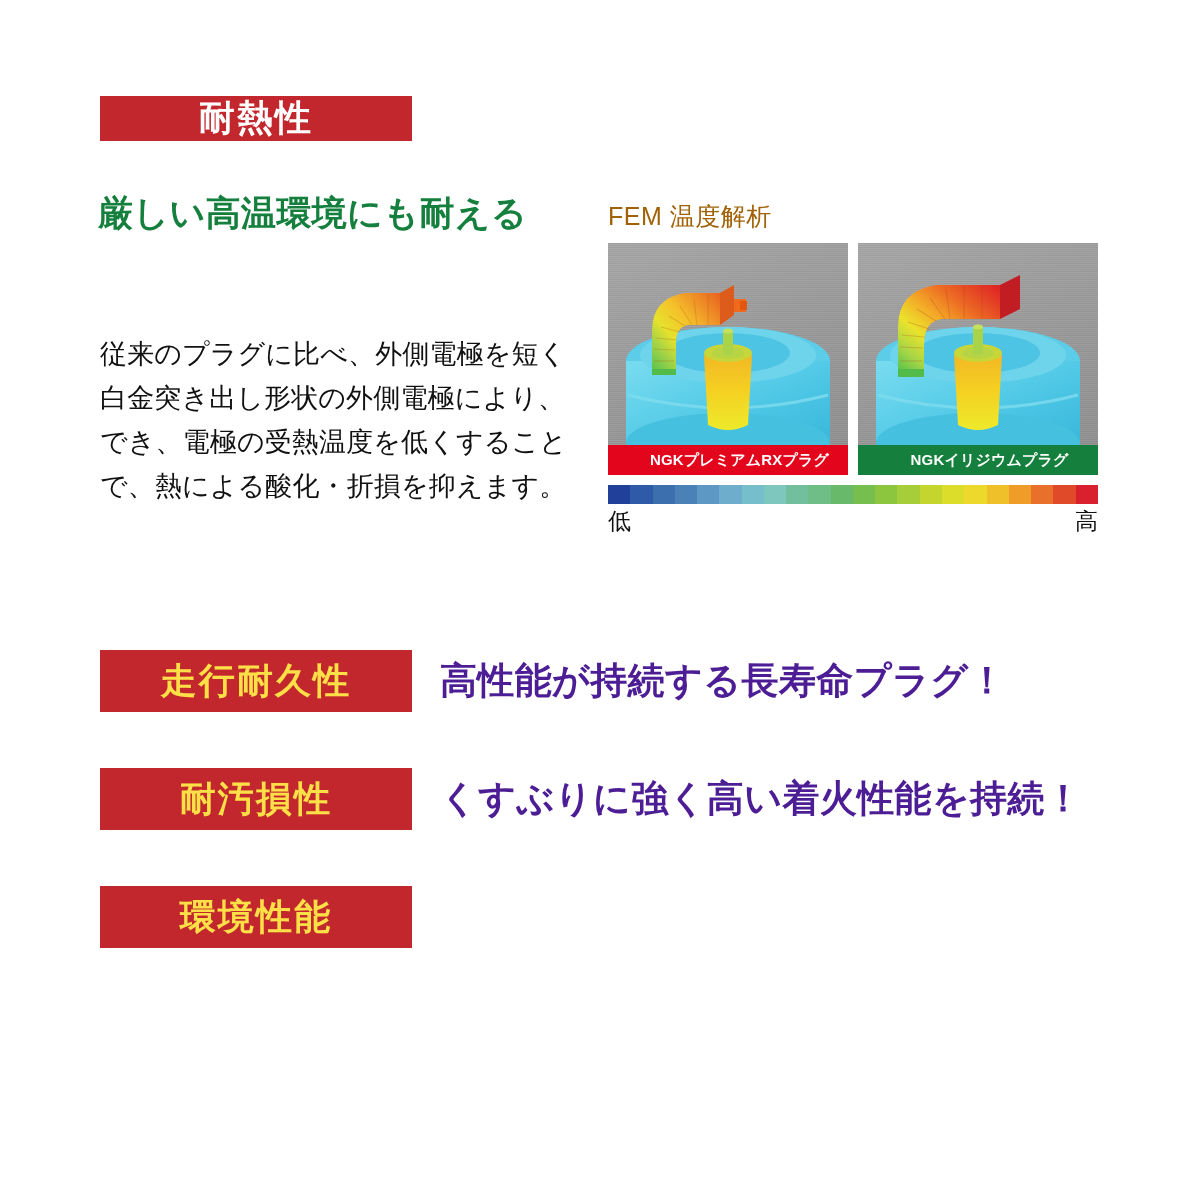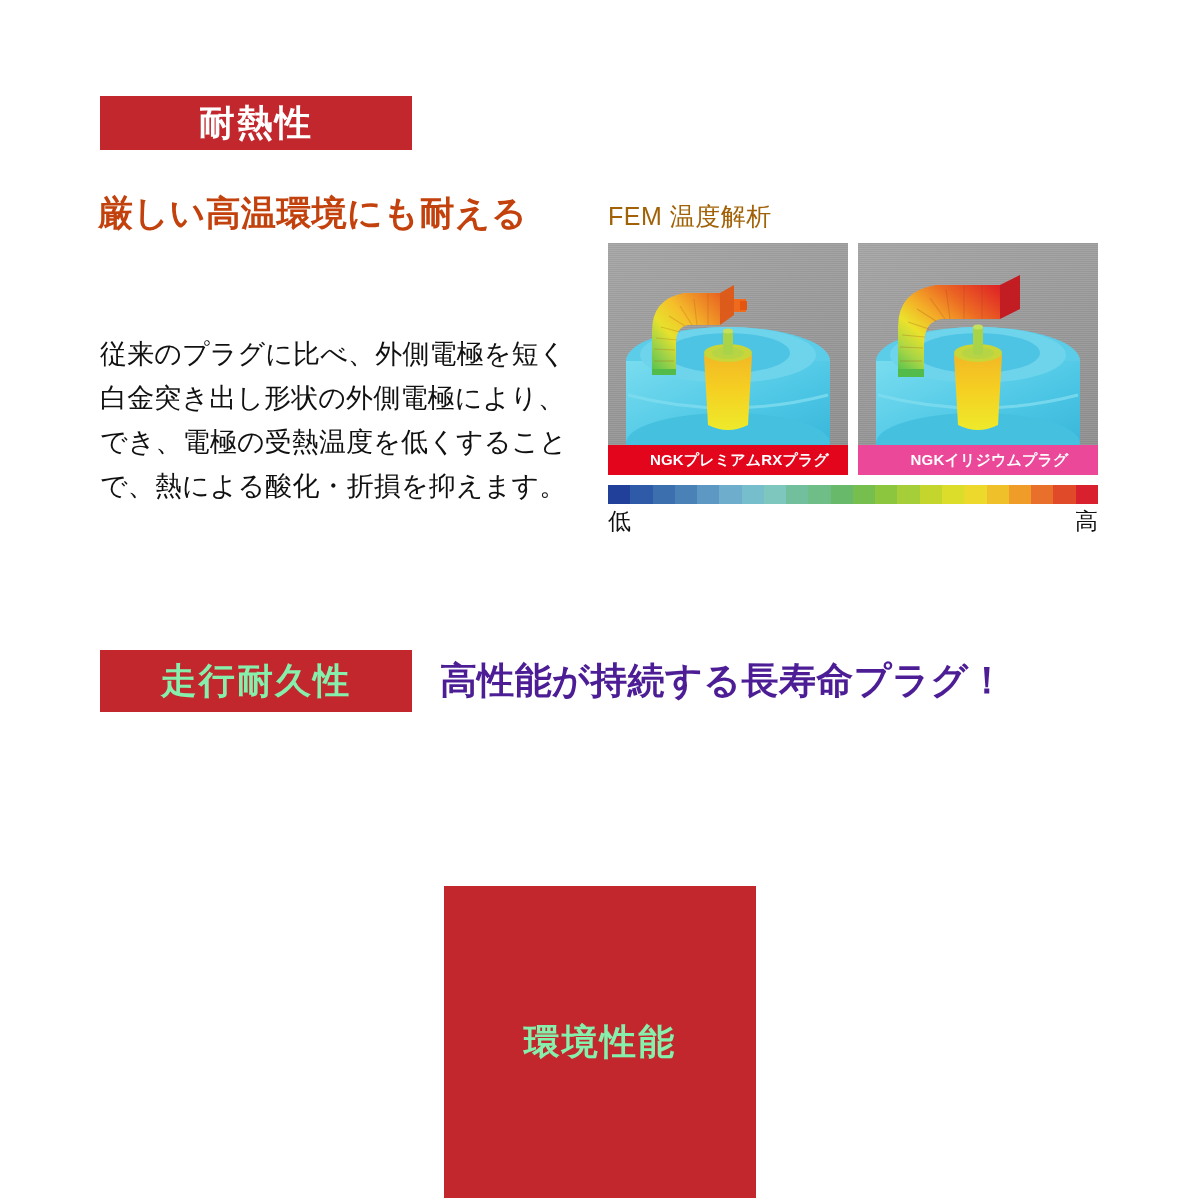--- a/index.html
+++ b/index.html
@@ -29,31 +29,31 @@
     justify-content: center;
     font-weight: 700;
     letter-spacing: 0.06em;
   }
 
   #heat-badge {
     position: absolute;
     left: 100px;
     top: 96px;
     width: 312px;
-    height: 54px;
+    height: 45px;
     font-size: 36px;
   }
 
   
   #heat-headline {
     position: absolute;
     left: 98px;
     top: 190px;
     width: 480px;
-    color: #c2410c;
+    color: #15803d;
     font-size: 35px;
     font-weight: 700;
     line-height: 1.33;
     letter-spacing: 0.01em;
   }
 
   #heat-body {
     position: absolute;
     left: 100px;
     top: 332px;
@@ -147,28 +147,28 @@
   .feature-row {
     position: absolute;
     left: 100px;
     width: 1000px;
     height: 62px;
     display: flex;
     align-items: center;
   }
   #feature-row-0 { top: 650px; }
   #feature-row-1 { top: 768px; }
-  #feature-row-2 { top: 886px; flex-direction: column; }
+  #feature-row-2 { top: 886px; }
 
   .feature-badge {
     width: 312px;
     height: 62px;
     flex: 0 0 312px;
     background: #c1272d;
-    color: #86efac;
+    color: #fde047;
     display: flex;
     align-items: center;
     justify-content: center;
     font-size: 36px;
     font-weight: 700;
     letter-spacing: 0.06em;
   }
 
   .feature-text {
     margin-left: 28px;
@@ -309,21 +309,21 @@
               <path d="M42 104 L65 105"></path>
             <path d="M44 92 L67 94"></path>
               <path d="M50 79 L71 86"></path>
             <path d="M59 66 L78 78"></path>
               <path d="M72 55 L87 76"></path>
             <path d="M88 46 L92 76"></path>
               <path d="M106 43 L106 76"></path>
             <path d="M124 42 L124 76"></path>
           </g>
         </svg>
-        <div class="fem-caption blue" style="background: #ec4899;">NGKイリジウムプラグ</div>
+        <div class="fem-caption blue" style="background: #15803d;">NGKイリジウムプラグ</div>
       </div>
     </div>
 
     <div id="scale-wrap">
       <div id="color-scale">
           <span style="background: rgb(33, 64, 154);"></span>
           <span style="background: rgb(46, 90, 168);"></span>
           <span style="background: rgb(59, 111, 174);"></span>
           <span style="background: rgb(74, 130, 184);"></span>
           <span style="background: rgb(93, 151, 196);"></span>
@@ -350,18 +350,22 @@
         <span>高</span>
       </div>
     </div>
   </div>
 
   <div class="feature-row" id="feature-row-0">
     <div class="feature-badge">走行耐久性</div>
     <div class="feature-text">高性能が持続する長寿命プラグ！</div>
   </div>
 
+  <div class="feature-row" id="feature-row-1">
+    <div class="feature-badge">耐汚損性</div>
+    <div class="feature-text">くすぶりに強く高い着火性能を持続！</div>
+  </div>
 
   <div class="feature-row" id="feature-row-2">
     <div class="feature-badge">環境性能</div>
   </div>
 
 </div>
 
 </body></html>

